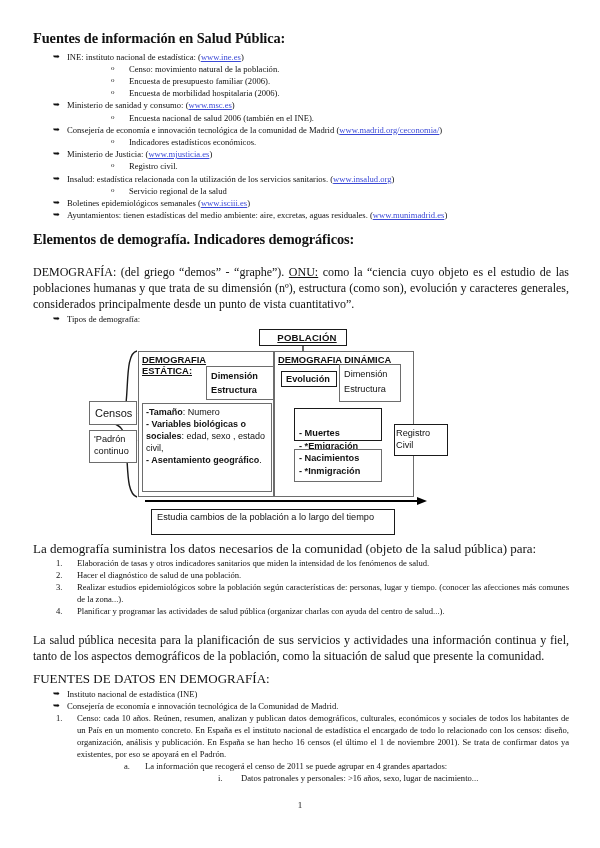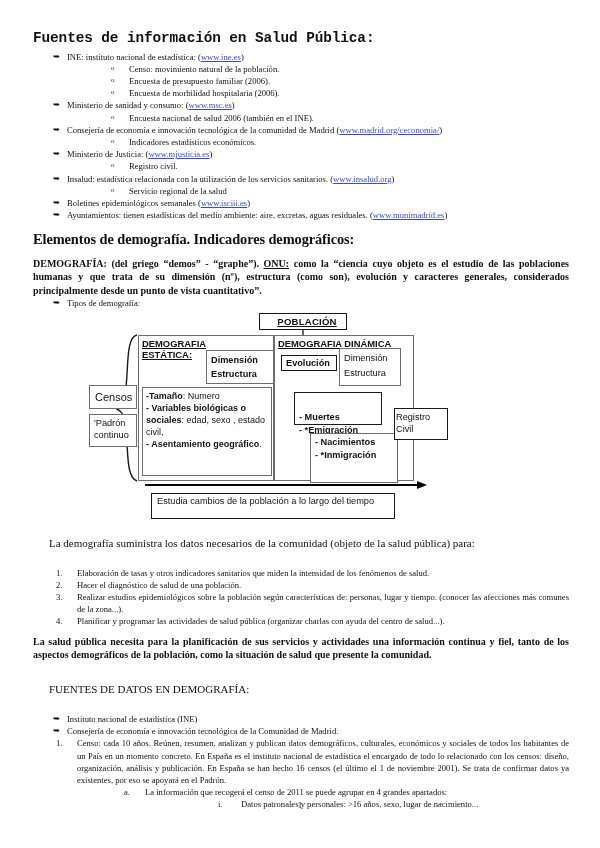--- a/index.html
+++ b/index.html
@@ -24,46 +24,45 @@
     box-sizing: border-box;
   }
   .content {
     position: absolute;
     left: 33px;
     top: 30px;
     width: 536px;
   }
 
   h1.doc-head {
-    font-family: Liberation Mono, monospace;
+    font-family: Liberation Serif, serif;
     font-size: 14.4px;
     font-weight: bold;
     margin: 0 0 3px 0;
     line-height: 1.22;
     letter-spacing: -0.1px;
   }
   h2.doc-head2 {
     font-family: "Liberation Serif", serif;
     font-size: 14.4px;
     font-weight: bold;
     margin: 10px 0 2px 0;
     line-height: 1.22;
     letter-spacing: -0.1px;
   }
   p.para {
-    font-size: 10px;
+    font-size: 12px;
     line-height: 1.33;
-    margin: 8px 0 0 0;
+    margin: 16px 0 0 0;
     text-align: justify;
-    font-weight: bold;
   }
   p.para-left {
-    font-size: 11px;
+    font-size: 13px;
     line-height: 1.33;
-    margin: 16px;
+    margin: 0;
     text-align: left;
   }
   .spacer-sm { height: 5px; }
 
   
   ul.lvl1 {
     list-style: none;
     margin: 0;
     padding: 0;
   }
@@ -209,23 +208,23 @@
     left: 31px; top: 74px; width: 130px; height: 89px;
     padding: 3px 3px 0 3px;
     font-size: 9px; line-height: 1.33;
   }
   .muertes-box {
     left: 183px; top: 79px; width: 88px; height: 33px;
     padding: 18px 0 0 4px;
     font-size: 9.2px; font-weight: bold; line-height: 1.45;
   }
   .nacim-box {
-    left: 183px; top: 120px; width: 88px; height: 50px;
+    left: 183px; top: 120px; width: 88px; height: 33px;
     padding: 2px 2px 0 4px;
-    font-size: 9.2px; font-weight: bold; line-height: 1.45; margin-left: 16px;
+    font-size: 9.2px; font-weight: bold; line-height: 1.45;
   }
   .registro {
     left: 283px; top: 95px; width: 54px; height: 32px;
     padding: 2px 0 0 1px;
     font-size: 9.2px; line-height: 1.35;
   }
   .estudia {
     left: 40px; top: 180px; width: 244px; height: 26px;
     padding: 2px 0 0 5px;
     font-size: 9.2px; line-height: 1.3;

